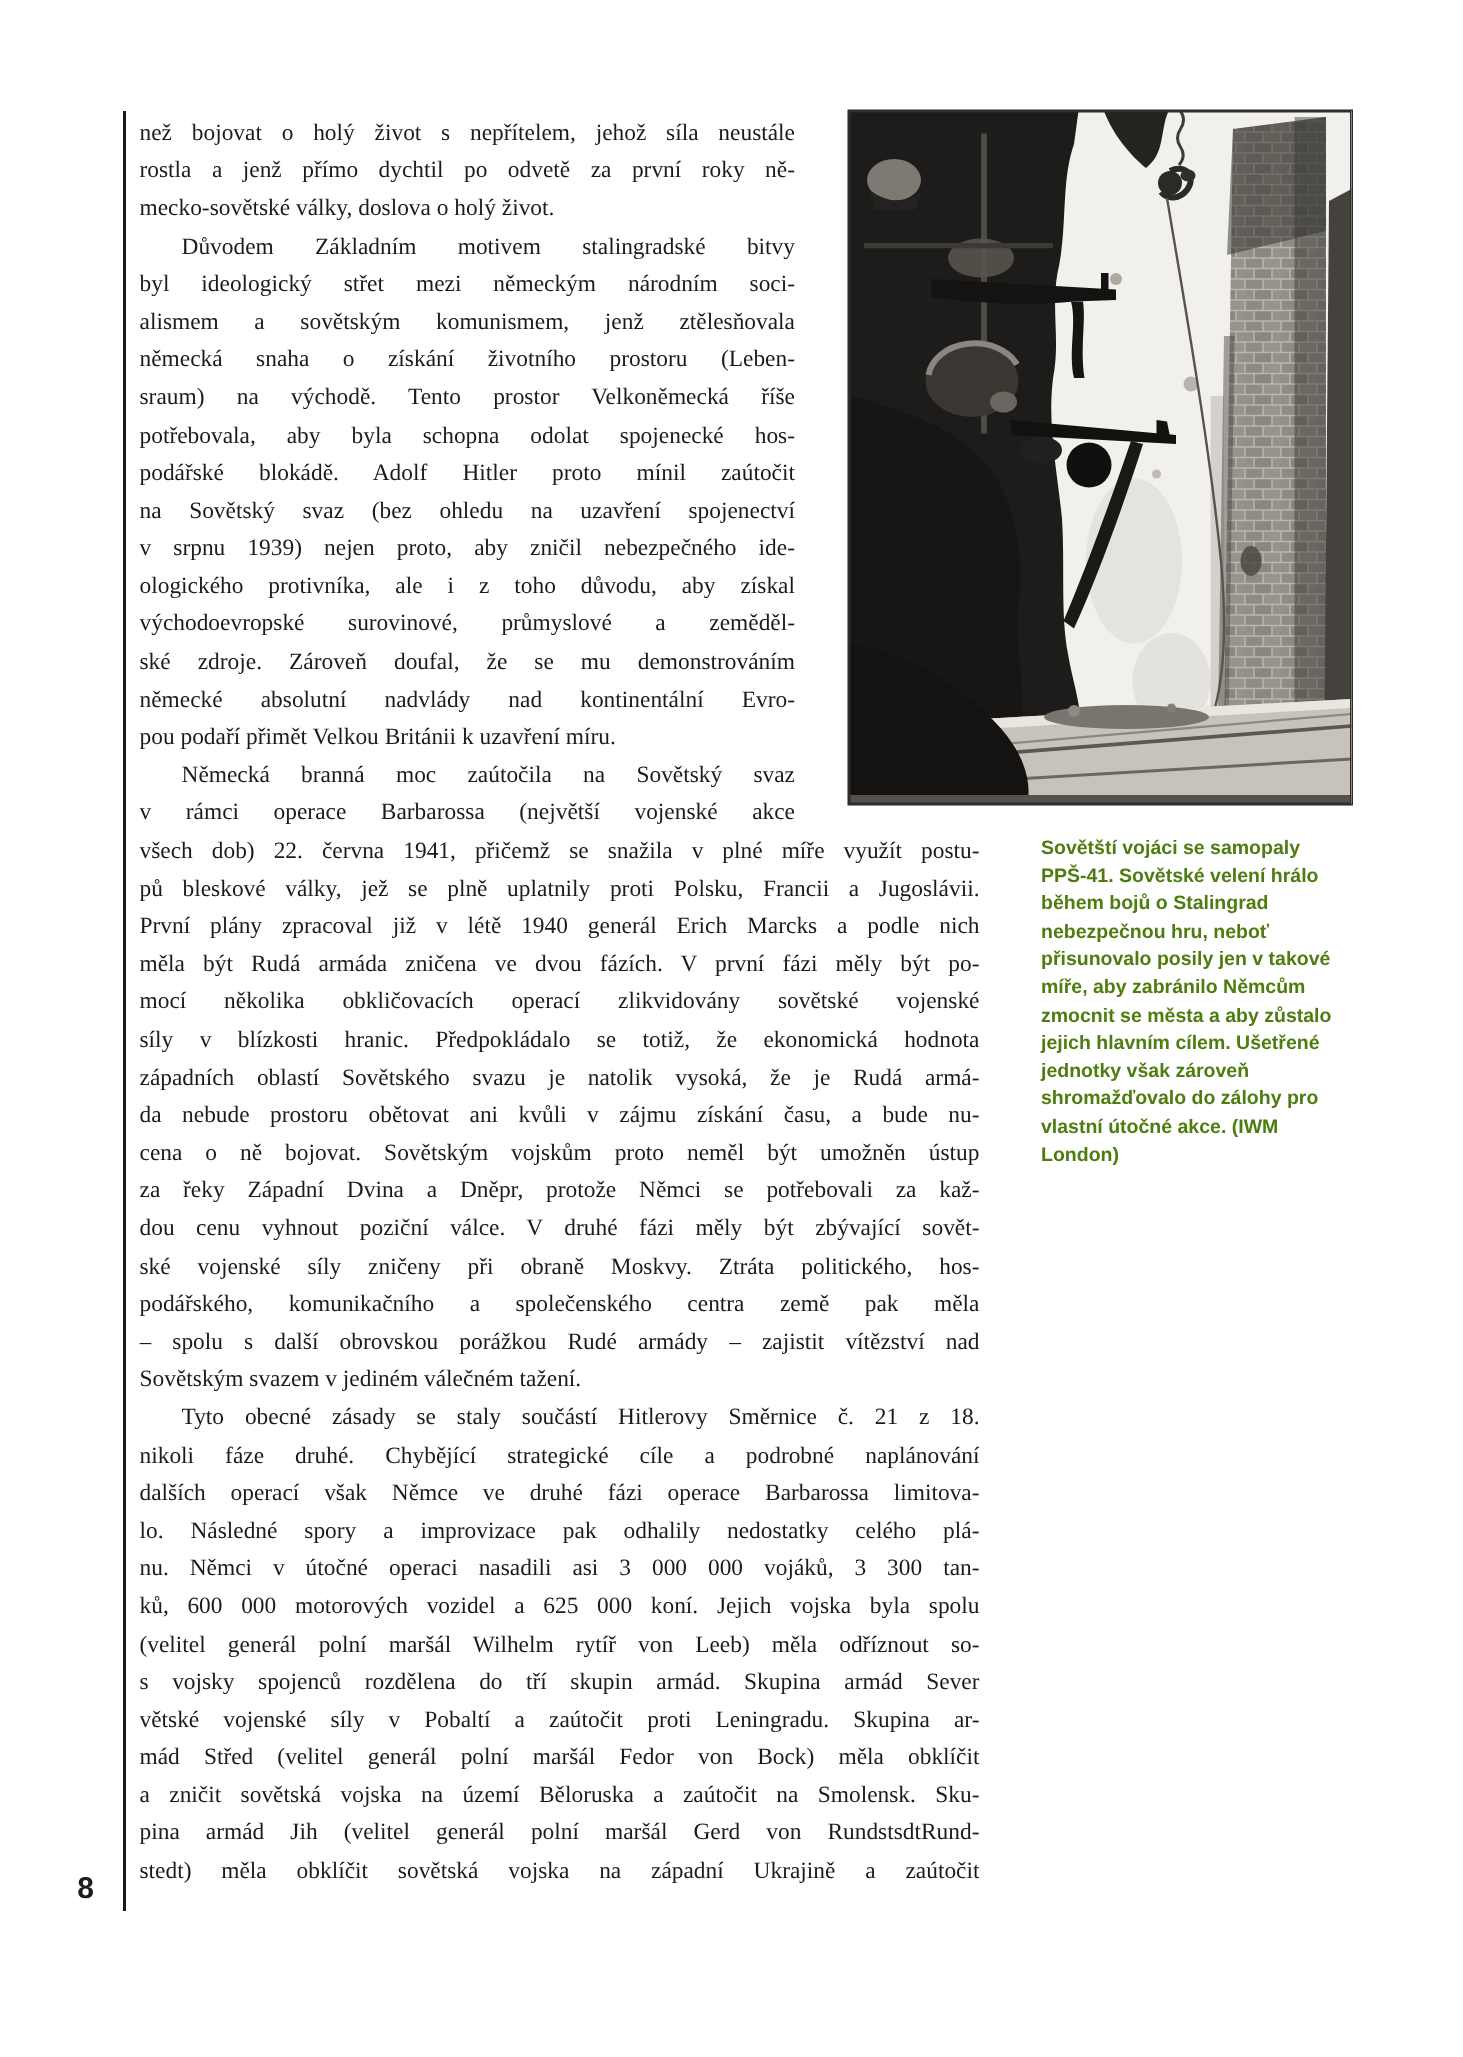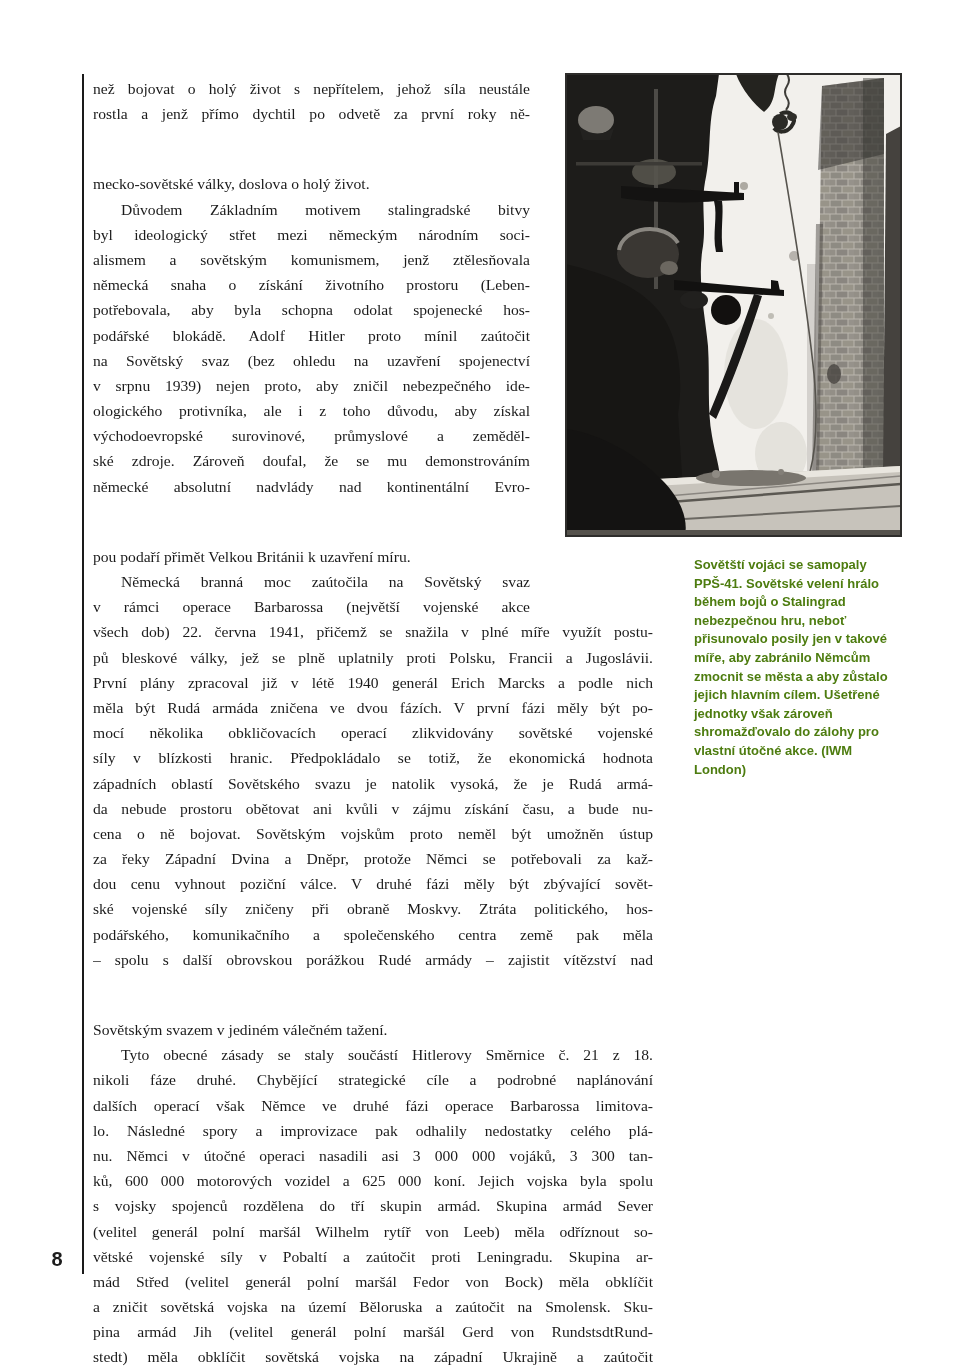--- a/index.html
+++ b/index.html
@@ -21,21 +21,21 @@
     position:absolute;left:93px;top:76px;width:561px;
     font-size:15.6px;color:#1b1b1b;
   }
   .line{
     line-height:25.2px;height:25.2px;overflow:hidden;
     text-align:justify;text-align-last:justify;
   }
   .line.narrow{width:437px;}
   .line.wide{width:560px;}
   .line.indent{text-indent:28px;}
-  .line.pend{text-align-last:left;margin-top:45px;}
+  .line.pend{text-align-last:left;}
   .photo{
     position:absolute;left:565px;top:73px;width:335px;height:462px;margin:0;
     border:1px solid #2e2d2b;box-sizing:content-box;background:#f2f0ec;
   }
   .caption{
     position:absolute;left:694px;top:556px;width:208px;
     font-family:"Liberation Sans","DejaVu Sans",sans-serif;
     font-weight:bold;font-size:13px;line-height:18.6px;color:#4d7c0f;
   }
 </style>
@@ -49,20 +49,21 @@
   <div class="pagenum">8</div>
 
   <div class="bodytext" id="body-text">
       <div class="line narrow">než bojovat o holý život s nepřítelem, jehož síla neustále</div>
       <div class="line narrow">rostla a jenž přímo dychtil po odvetě za první roky ně-</div>
       <div class="line narrow pend">mecko-sovětské války, doslova o holý život.</div>
       <div class="line narrow indent">Důvodem Základním motivem stalingradské bitvy</div>
       <div class="line narrow">byl ideologický střet mezi německým národním soci-</div>
       <div class="line narrow">alismem a sovětským komunismem, jenž ztělesňovala</div>
       <div class="line narrow">německá snaha o získání životního prostoru (Leben-</div>
+      <div class="line narrow">sraum) na východě. Tento prostor Velkoněmecká říše</div>
       <div class="line narrow">potřebovala, aby byla schopna odolat spojenecké hos-</div>
       <div class="line narrow">podářské blokádě. Adolf Hitler proto mínil zaútočit</div>
       <div class="line narrow">na Sovětský svaz (bez ohledu na uzavření spojenectví</div>
       <div class="line narrow">v srpnu 1939) nejen proto, aby zničil nebezpečného ide-</div>
       <div class="line narrow">ologického protivníka, ale i z toho důvodu, aby získal</div>
       <div class="line narrow">východoevropské surovinové, průmyslové a zeměděl-</div>
       <div class="line narrow">ské zdroje. Zároveň doufal, že se mu demonstrováním</div>
       <div class="line narrow">německé absolutní nadvlády nad kontinentální Evro-</div>
       <div class="line narrow pend">pou podaří přimět Velkou Británii k uzavření míru.</div>
       <div class="line narrow indent">Německá branná moc zaútočila na Sovětský svaz</div>
@@ -81,22 +82,22 @@
       <div class="line wide">ské vojenské síly zničeny při obraně Moskvy. Ztráta politického, hos-</div>
       <div class="line wide">podářského, komunikačního a společenského centra země pak měla</div>
       <div class="line wide">– spolu s další obrovskou porážkou Rudé armády – zajistit vítězství nad</div>
       <div class="line wide pend">Sovětským svazem v jediném válečném tažení.</div>
       <div class="line wide indent">Tyto obecné zásady se staly součástí Hitlerovy Směrnice č. 21 z 18.</div>
       <div class="line wide">nikoli fáze druhé. Chybějící strategické cíle a podrobné naplánování</div>
       <div class="line wide">dalších operací však Němce ve druhé fázi operace Barbarossa limitova-</div>
       <div class="line wide">lo. Následné spory a improvizace pak odhalily nedostatky celého plá-</div>
       <div class="line wide">nu. Němci v útočné operaci nasadili asi 3 000 000 vojáků, 3 300 tan-</div>
       <div class="line wide">ků, 600 000 motorových vozidel a 625 000 koní. Jejich vojska byla spolu</div>
+      <div class="line wide">(velitel generál polní maršál Wilhelm rytíř von Leeb) měla odříznout so-</div>
       <div class="line wide">s vojsky spojenců rozdělena do tří skupin armád. Skupina armád Sever</div>
-      <div class="line wide">(velitel generál polní maršál Wilhelm rytíř von Leeb) měla odříznout so-</div>
       <div class="line wide">větské vojenské síly v Pobaltí a zaútočit proti Leningradu. Skupina ar-</div>
       <div class="line wide">mád Střed (velitel generál polní maršál Fedor von Bock) měla obklíčit</div>
       <div class="line wide">a zničit sovětská vojska na území Běloruska a zaútočit na Smolensk. Sku-</div>
       <div class="line wide">pina armád Jih (velitel generál polní maršál Gerd von RundstsdtRund-</div>
       <div class="line wide">stedt) měla obklíčit sovětská vojska na západní Ukrajině a zaútočit</div>
     </div>
 
   <figure class="photo">
     <svg viewBox="0 0 335 462" width="335" height="462" aria-hidden="true">
       <defs>

